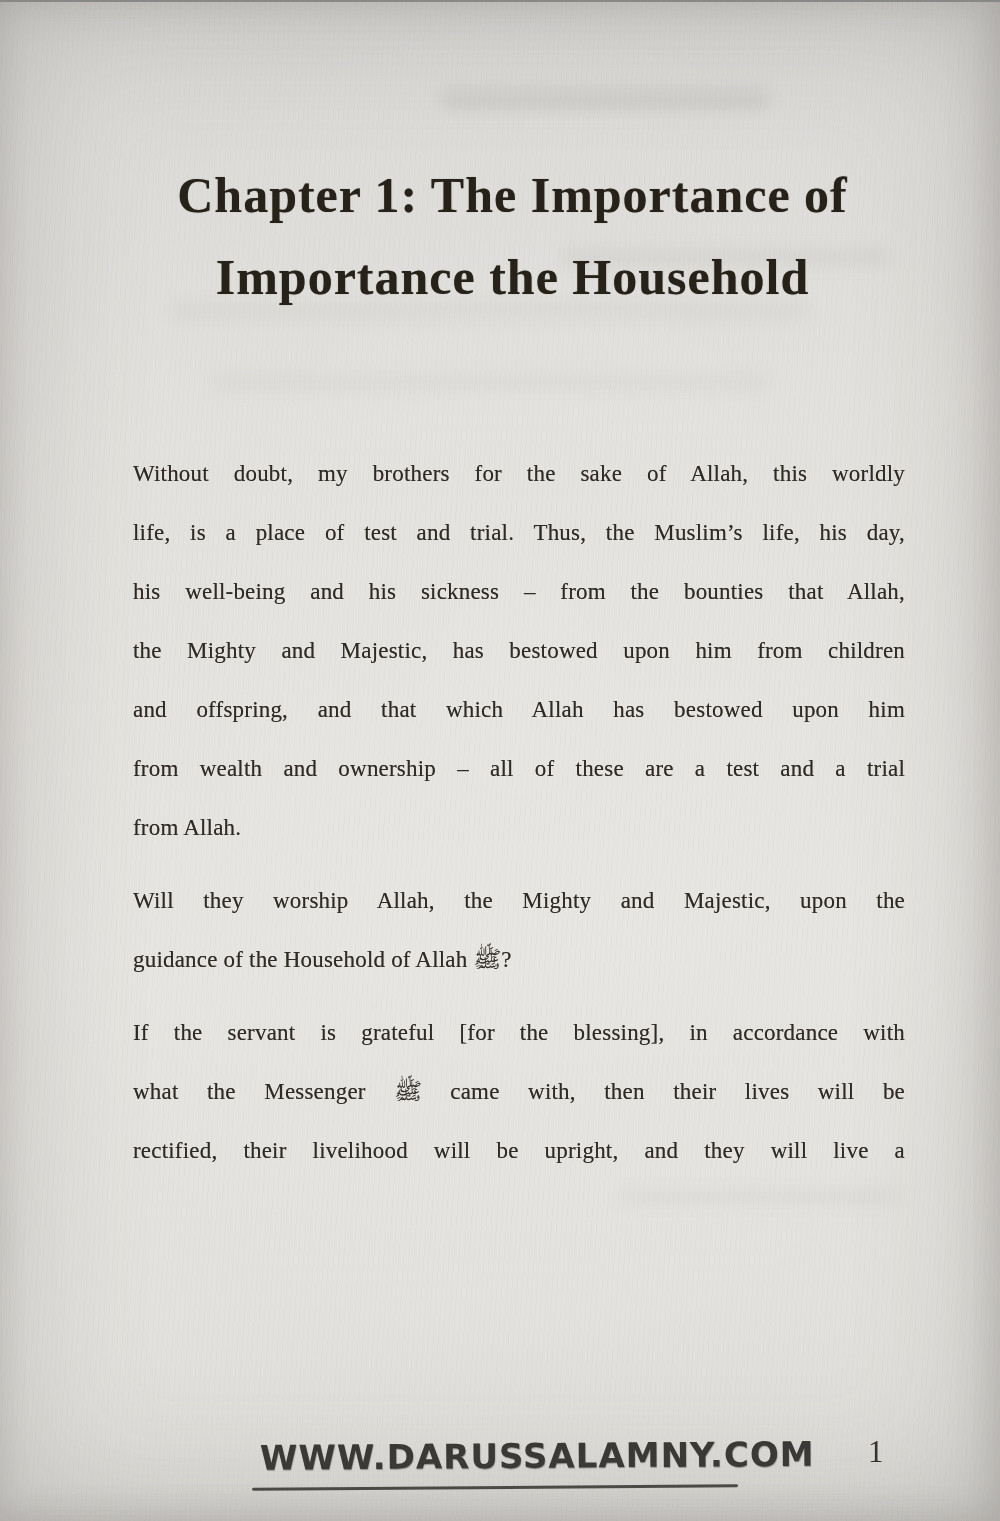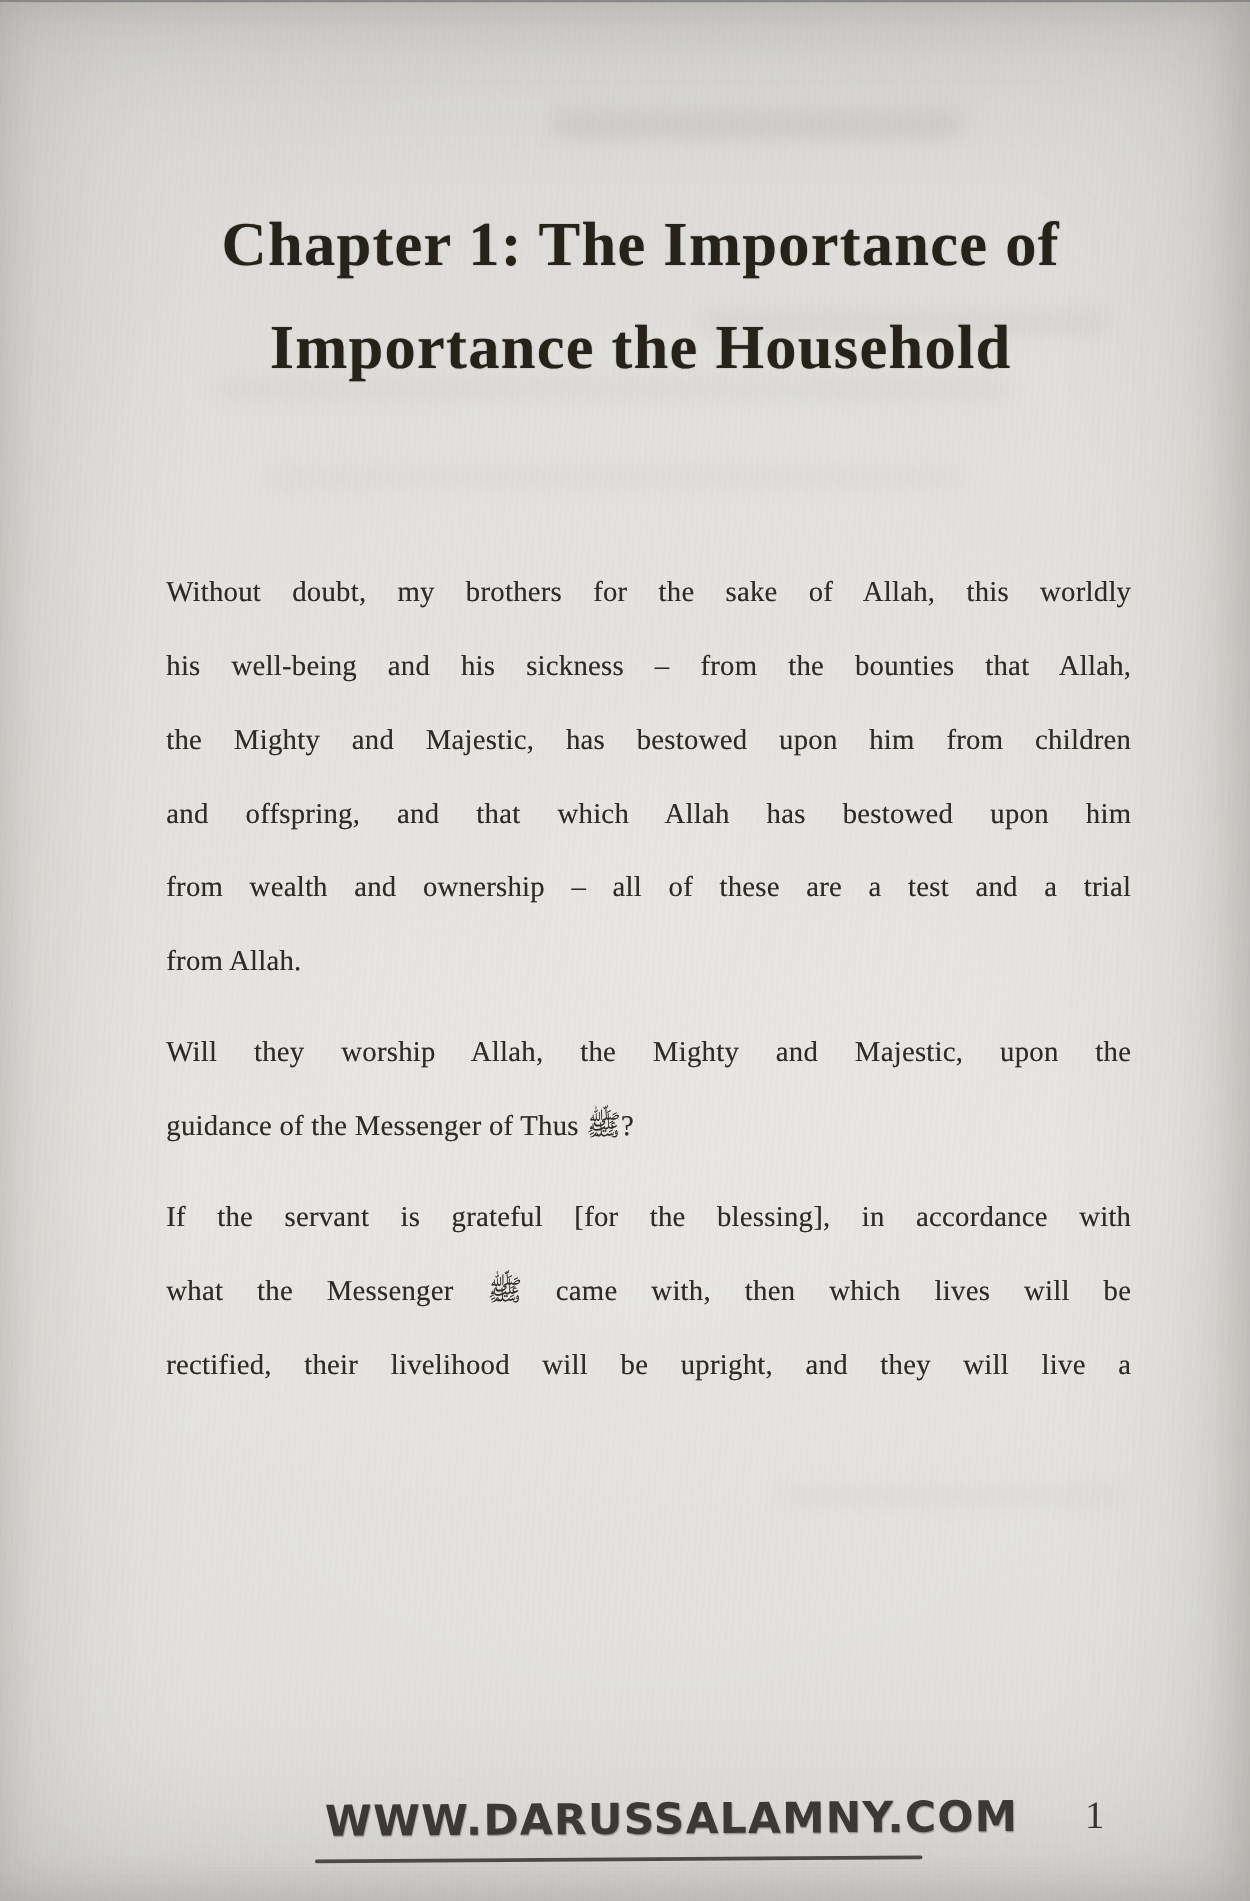--- a/index.html
+++ b/index.html
@@ -102,33 +102,34 @@
   <div class="smudge s5"></div>
 
   <div class="chapter-title">
     <div>Chapter 1: The Importance of</div>
     <div>Importance the Household</div>
   </div>
 
   <div class="body-text">
       <div class="para">
         <div class="line">Without doubt, my brothers for the sake of Allah, this worldly</div>
+        <div class="line">life, is a place of test and trial. Thus, the Muslim’s life, his day,</div>
         <div class="line">his well-being and his sickness – from the bounties that Allah,</div>
         <div class="line">the Mighty and Majestic, has bestowed upon him from children</div>
         <div class="line">and offspring, and that which Allah has bestowed upon him</div>
         <div class="line">from wealth and ownership – all of these are a test and a trial</div>
         <div class="line last">from Allah.</div>
       </div>
       <div class="para">
         <div class="line">Will they worship Allah, the Mighty and Majestic, upon the</div>
-        <div class="line last">guidance of the Messenger of Thus ﷺ?</div>
+        <div class="line last">guidance of the Household of Allah ﷺ?</div>
       </div>
       <div class="para">
         <div class="line">If the servant is grateful [for the blessing], in accordance with</div>
-        <div class="line">what the Messenger ﷺ came with, then which lives will be</div>
+        <div class="line">what the Messenger ﷺ came with, then their lives will be</div>
         <div class="line">rectified, their livelihood will be upright, and they will live a</div>
       </div>
     </div>
 
   <div class="watermark">WWW.DARUSSALAMNY.COM</div>
   <div class="watermark-underline"></div>
   <div class="page-number">1</div>
 
   <div class="grain"></div>
   <div class="vignette"></div>

